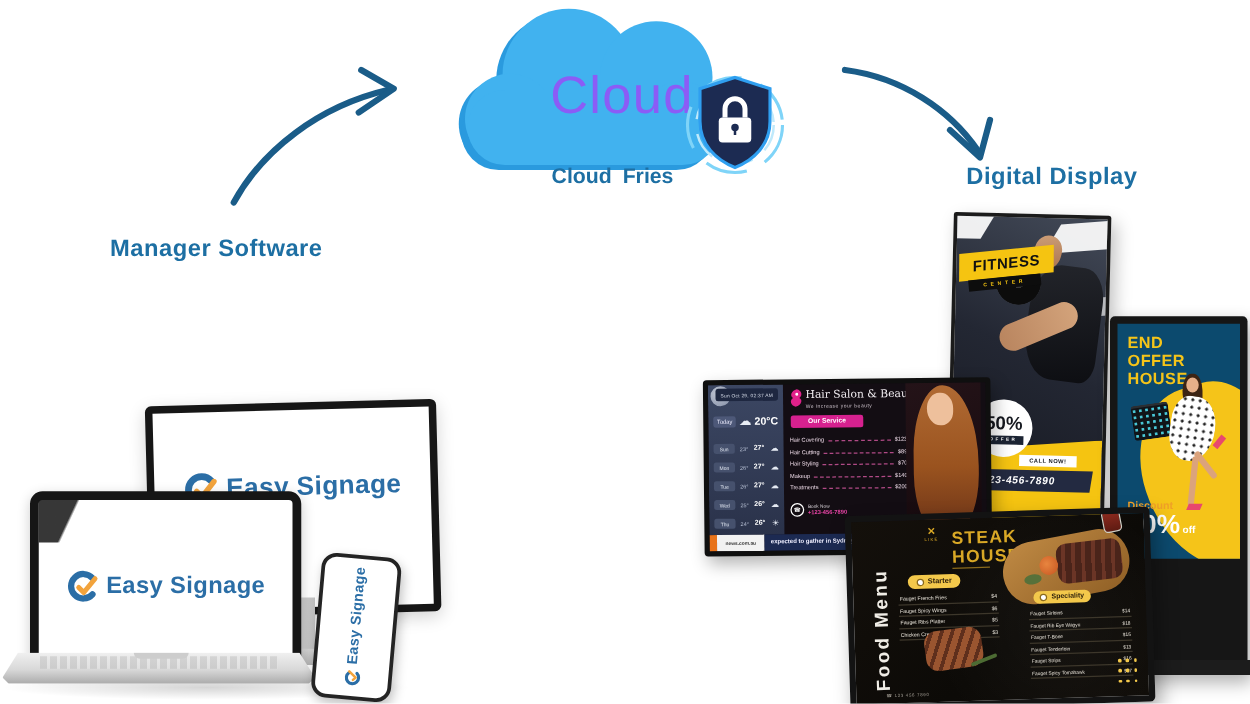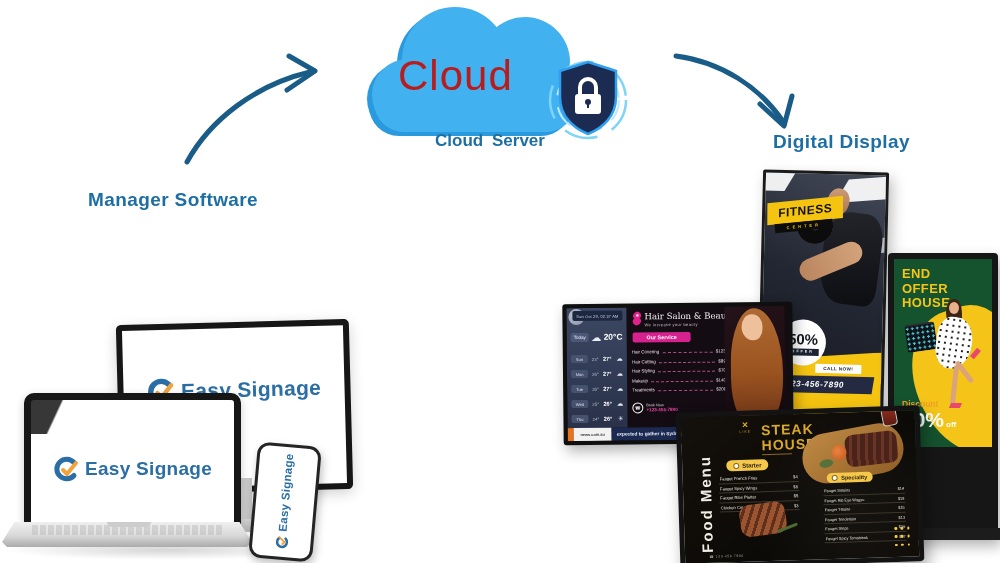--- a/index.html
+++ b/index.html
@@ -3,21 +3,21 @@
 <meta charset="utf-8">
 <style>
   html,body{margin:0;padding:0;background:#fff;}
   #stage{position:relative;width:1000px;height:563px;background:#fff;overflow:hidden;
          font-family:"Liberation Sans",sans-serif;}
   .abs{position:absolute;}
   .lbl{position:absolute;color:#1d6fa3;font-size:19px;font-weight:600;letter-spacing:.4px;}
 
   
   #cloud-group{left:360px;top:0;width:300px;height:165px;}
-  #cloud-title{left:38px;top:52px;width:165px;color:#b91c1c;font-size:42px;
+  #cloud-title{left:55px;top:52px;width:165px;text-align:center;color:#8b5cf6;font-size:42px;
                font-weight:400;letter-spacing:1px;}
   #cloud-server-label{left:30px;top:131px;width:200px;text-align:center;color:#1d6fa3;
                font-size:17px;font-weight:600;word-spacing:4px;}
   
   #left-shadow{left:0px;top:540px;width:330px;height:20px;border-radius:50%;
      background:radial-gradient(ellipse,rgba(0,0,0,.16),rgba(0,0,0,0) 70%);}
   #monitor{left:118px;top:322px;width:221px;height:158px;background:#fff;border:6px solid #161616;
      border-radius:5px;transform:rotate(-1.5deg);box-shadow:0 4px 14px rgba(0,0,0,.18);}
   #monitor-neck{left:222px;top:478px;width:30px;height:44px;
      background:linear-gradient(90deg,#e6e6e6,#c2c2c2);}
@@ -173,21 +173,21 @@
      background:repeating-linear-gradient(115deg,#9a5530 0 5px,#5f2f1c 5px 8px);}
   #steak .sprig{left:92px;top:112px;width:22px;height:3px;border-radius:2px;background:#4c6b33;
      transform:rotate(-20deg);}
   #steak .dots{right:8px;bottom:8px;width:16px;height:22px;display:grid;
      grid-template-columns:repeat(3,1fr);gap:3px;}
   #steak .dots i{width:2.5px;height:2.5px;border-radius:50%;background:#f3c84b;}
   #steak .foot{left:24px;bottom:4px;font-size:3.6px;color:#9a958c;letter-spacing:.5px;}
   
   #kiosk{left:888px;top:253px;width:110px;height:287px;background:#161616;border-radius:4px;z-index:3;
      box-shadow:4px 6px 14px rgba(0,0,0,.3);}
-  #kiosk .screen{left:6px;top:6px;width:98px;height:188px;background:#14532d;overflow:hidden;}
+  #kiosk .screen{left:6px;top:6px;width:98px;height:188px;background:#0c4a6e;overflow:hidden;}
   #kiosk .blob{right:-34px;top:48px;width:110px;height:150px;background:#f5c419;
      border-radius:55% 45% 35% 65%;transform:rotate(-18deg);}
   #kiosk .headline{left:8px;top:8px;color:#f5c419;font-size:13px;font-weight:800;line-height:1.12;
      letter-spacing:.4px;}
   #kiosk .bag{left:12px;top:64px;width:30px;height:26px;border-radius:3px;background:#101418;
      background-image:radial-gradient(#49c8d8 1px,transparent 1.3px);background-size:5px 5px;
      transform:rotate(-8deg);border-top:2px solid #2b2f33;}
   #kiosk .girl-hair{left:52px;top:40px;width:16px;height:30px;border-radius:50% 50% 40% 60%;
      background:#3c2414;}
   #kiosk .girl-face{left:55px;top:43px;width:10px;height:12px;border-radius:50%;background:#e6b08a;}
@@ -248,21 +248,21 @@
     <div class="abs" id="cloud-title">Cloud</div>
     <svg class="abs" style="left:186px;top:52px;" width="88" height="96">
       <circle cx="42" cy="48" r="38" fill="none" stroke="#7fd4f8" stroke-width="2.5" stroke-dasharray="34 16"></circle>
       <circle cx="42" cy="48" r="31" fill="none" stroke="#bfe9fb" stroke-width="2" stroke-dasharray="22 12"></circle>
       <path d="M42 10 L70 19 V45 C70 64 57 76 42 82 C27 76 14 64 14 45 V19 Z" fill="#1c2b52" stroke="#2f9ff0" stroke-width="2.5"></path>
       <path d="M34 42 v-7 a8 8 0 0 1 16 0 v7" stroke="#fff" stroke-width="4" fill="none"></path>
       <rect x="29" y="42" width="26" height="20" rx="3" fill="#fff"></rect>
       <circle cx="42" cy="50" r="3" fill="#1c2b52"></circle>
         <rect x="41" y="50" width="2" height="6" fill="#1c2b52"></rect>
     </svg>
-    <div class="abs" id="cloud-server-label">Cloud Server</div>
+    <div class="abs" id="cloud-server-label">Cloud Fries</div>
   </div>
 
   <div class="abs" id="left-shadow"></div>
 
   <div class="abs" id="monitor">
     <div class="logo-row abs" style="left:0;top:48px;width:100%;">
       <svg width="28" height="28" viewBox="0 0 26 26">
         <path d="M21 6.5 A 9.8 9.8 0 1 0 21 19.5" stroke="#2b6ea6" stroke-width="5" fill="none" stroke-linecap="round"></path>
         <path d="M10 14 L14 18 L23 7" stroke="#f2a33c" stroke-width="4" fill="none" stroke-linecap="round" stroke-linejoin="round"></path>
       </svg>

